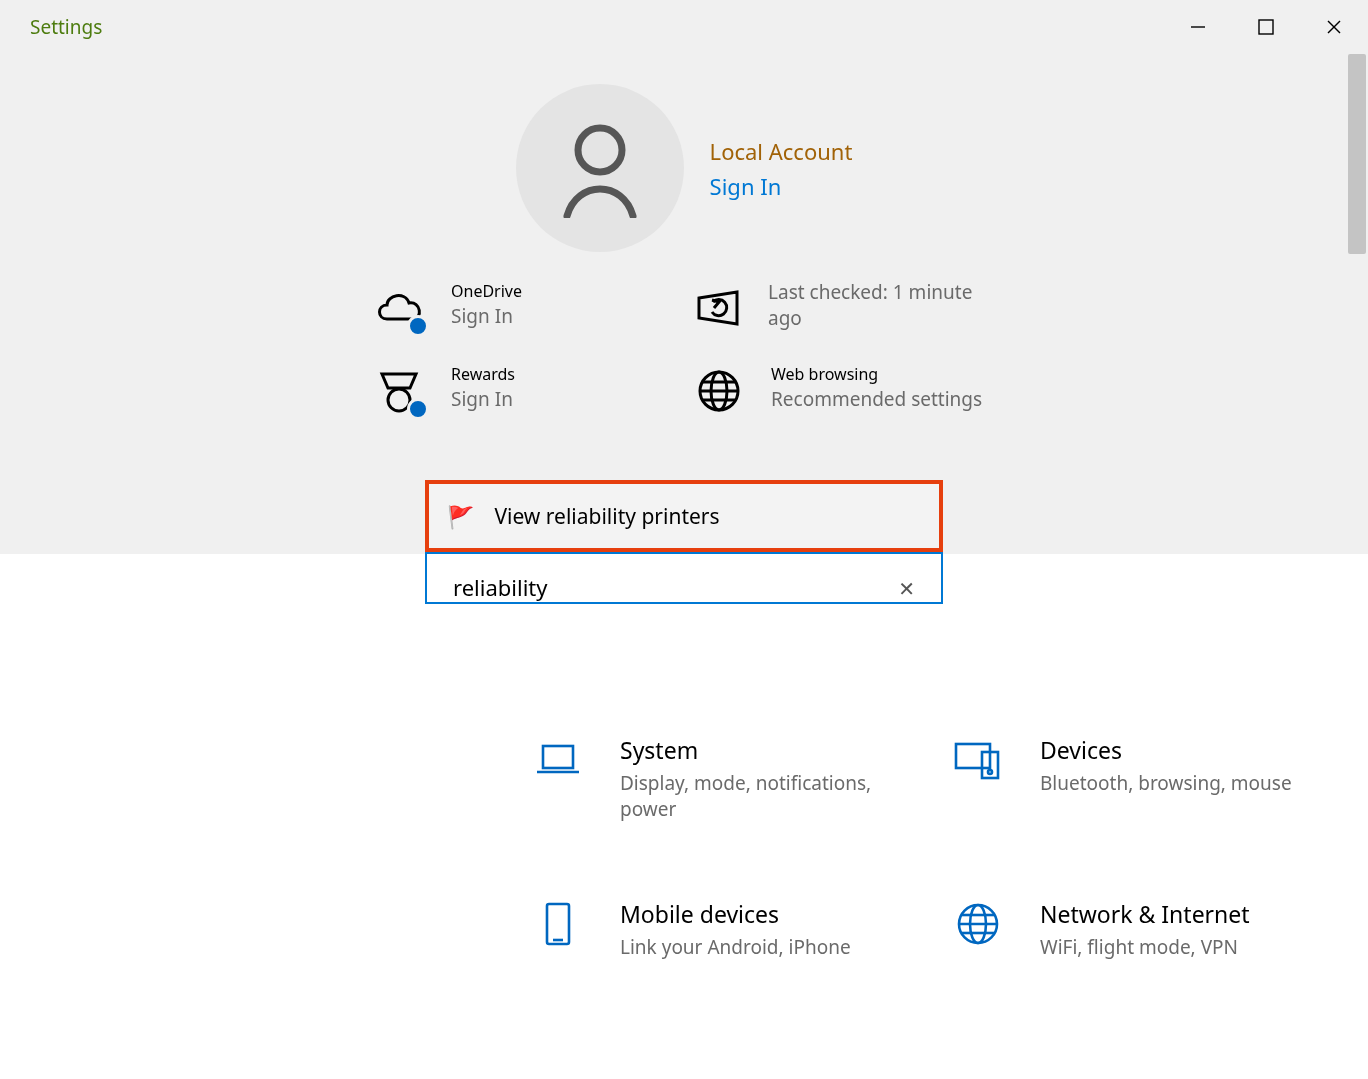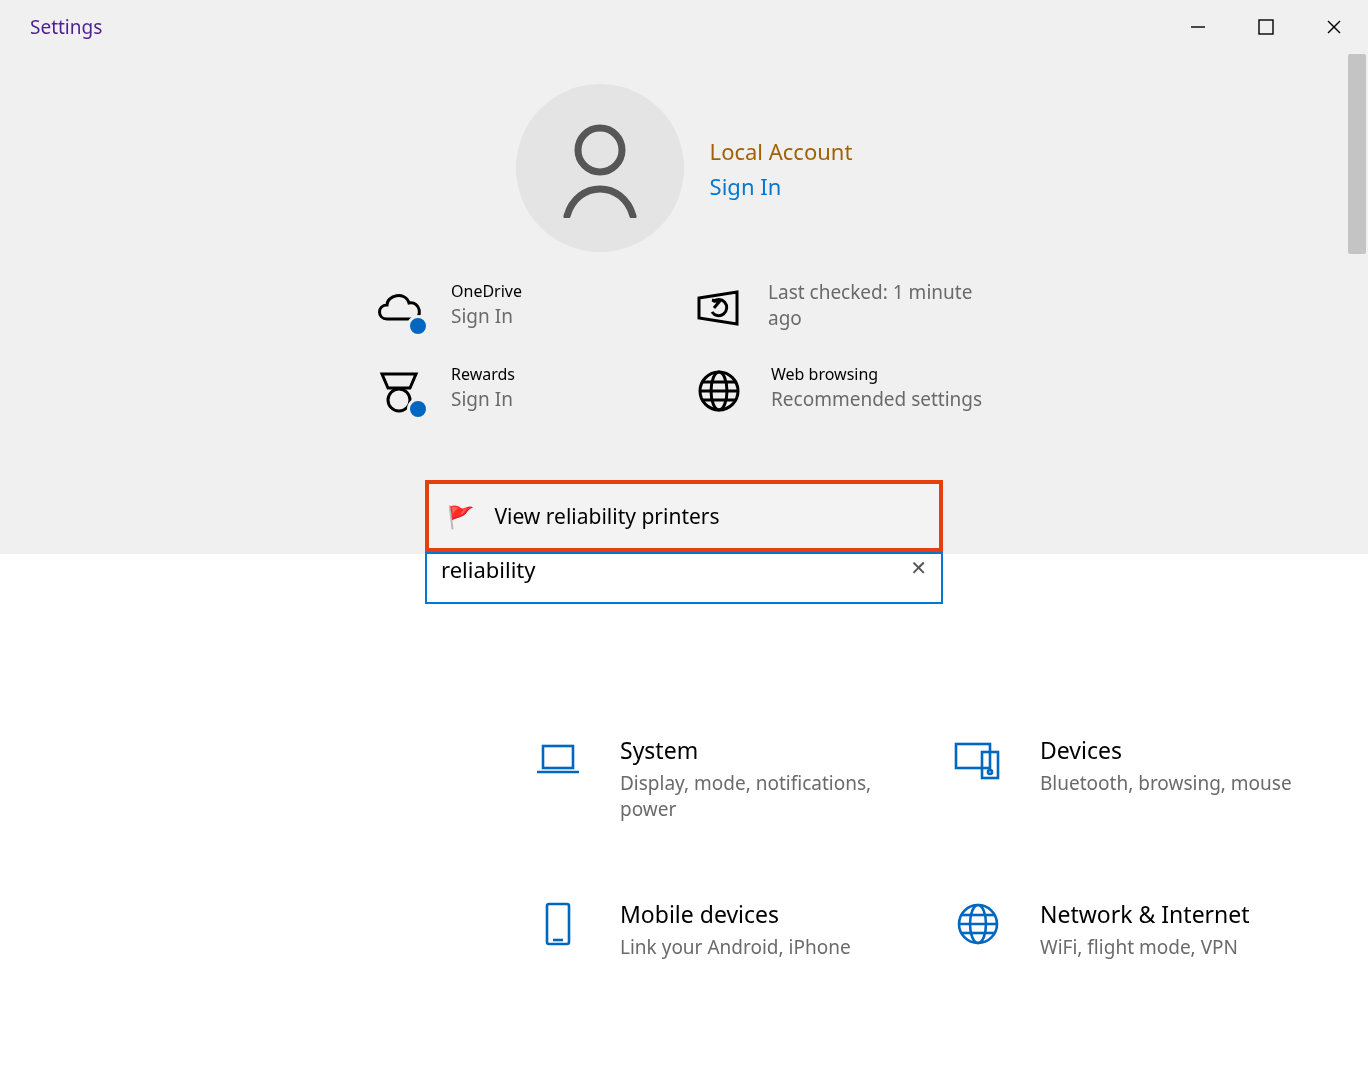--- a/index.html
+++ b/index.html
@@ -1,19 +1,19 @@
 <!DOCTYPE html>
 <html><head>
 <meta charset="utf-8">
 <style>
   * { box-sizing: border-box; margin: 0; padding: 0; font-family: "Segoe UI", system-ui, sans-serif; }
   body { width: 1368px; height: 1079px; background: #fff; overflow: hidden; position: relative; }
 
   .titlebar { height: 54px; display:flex; align-items:center; justify-content:space-between; background:#f0f0f0; padding:0 0 0 30px; }
-  .titlebar .title { font-size:19px; color:#4c1d95; }
+  .titlebar .title { font-size:19px; color:#4d7c0f; }
   .win-controls { display:flex; height:100%; }
   .win-btn { width:68px; display:flex; align-items:center; justify-content:center; font-size:19px; color:#000; }
   .win-btn svg { stroke:#000; stroke-width:1.4; fill:none; }
 
   .upper { background:#f0f0f0; height:500px; width:100%; position:relative; padding-top:30px; }
   .account-row { display:flex; align-items:center; justify-content:center; gap:26px; margin-bottom:28px; }
   .avatar-circle { width:168px; height:168px; border-radius:50%; background:#e4e4e4; display:flex; align-items:center; justify-content:center; }
   .avatar-circle svg { stroke:#565656; stroke-width:7; fill:none; }
   .account-text .line1 { font-size:22px; color:#a16207; margin-bottom:5px; }
   .account-text .line2 { font-size:22px; color:#0078d4; }
@@ -23,21 +23,21 @@
   .mini-tile { display:flex; align-items:flex-start; gap:22px; width:310px; }
   .mini-tile .ico { width:60px; height:55px; display:flex; align-items:center; justify-content:center; position:relative; }
   .mini-tile .ico svg { stroke:#000; stroke-width:3; fill:none; }
   .mini-tile .t1 { font-size:16px; color:#000; margin-bottom:2px; }
   .mini-tile .t2 { font-size:19px; color:#6a6a6a; line-height:1.35; }
   .blue-dot { position:absolute; right:0px; bottom:-2px; width:22px; height:22px; border-radius:50%; background:#0067c0; border:3px solid #f0f0f0; }
 
   .search-wrap { position:absolute; left:50%; transform:translateX(-50%); top:480px; width:518px; z-index:5; }
   .suggest { height:72px; background:#f3f3f3; border:4px solid #e63f0e; display:flex; align-items:center; gap:20px; padding:0 18px; font-size:21px; color:#000; }
   .suggest .flag { font-size:22px; }
-  .search-box { height:52px; border:2px solid #0078d4; background:#fff; display:flex; align-items:flex-start; padding:0 14px;gap:8px; }
+  .search-box { height:52px; border:2px solid #0078d4; background:#fff; display:flex; align-items:flex-end; padding:0 26px;gap:8px; }
   .search-box input { flex:1; border:none; outline:none; font-size:22px; color:#000; }
   .search-box .clr { font-size:20px; color:#555; }
 
   .lower { background:#fff; padding-top:180px; display:flex; flex-direction:column; align-items:flex-end; }
   .cat-grid { display:grid; grid-template-columns:420px 420px; column-gap:0; row-gap:76px; }
   .cat { display:flex; gap:32px; align-items:flex-start; }
   .cat .cico { width:60px; height:52px; display:flex; align-items:center; justify-content:center; }
   .cat .cico svg { stroke:#0067c0; fill:none; stroke-width:2.6; }
   .cat .ct { font-size:23px; color:#000; margin-bottom:4px; }
   .cat .cs { font-size:19px; color:#6a6a6a; max-width:300px; }

